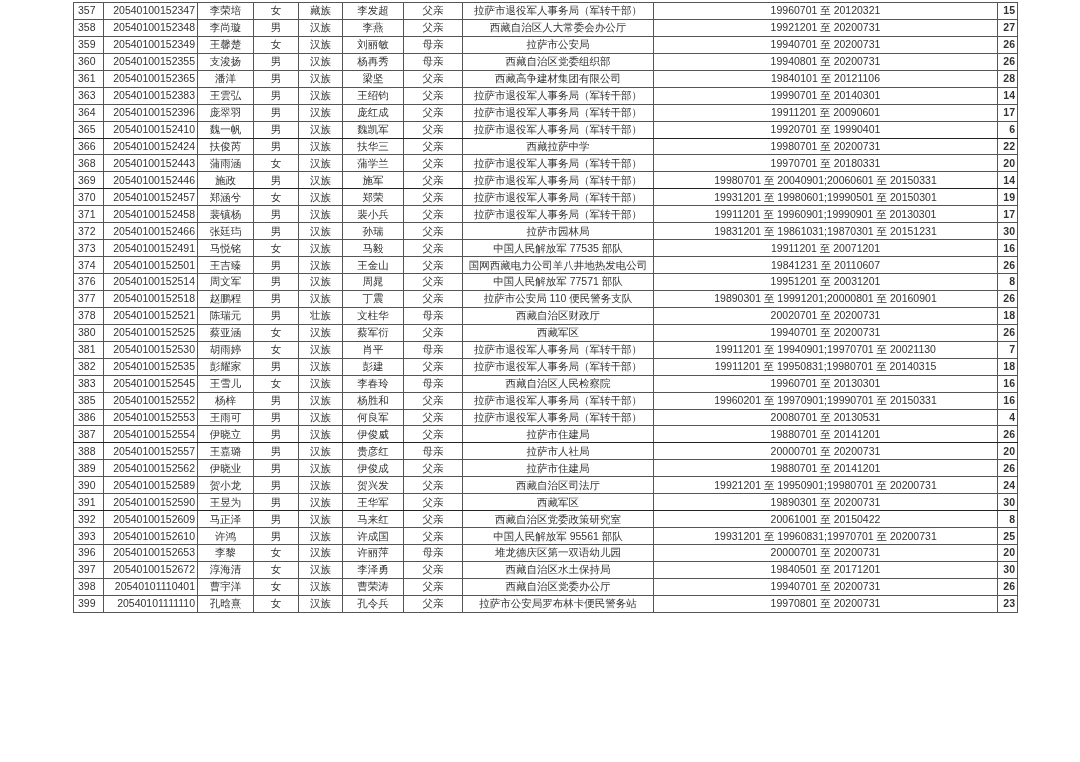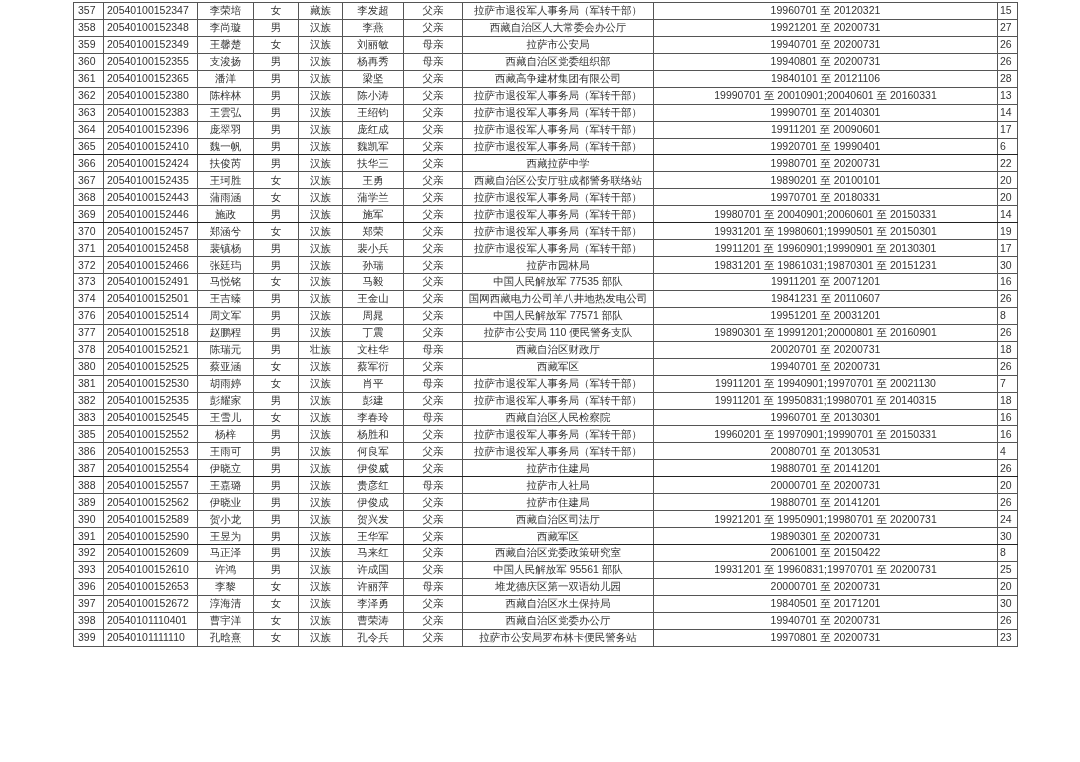--- a/index.html
+++ b/index.html
@@ -15,22 +15,22 @@
   td {
     border: 1px solid #555555;
     height: 15.95px;
     padding: 0 2px;
     text-align: center;
     white-space: nowrap;
     overflow: hidden;
     line-height: 15px;
   }
   td.num { text-align: left; padding-left: 4px; margin-left: 18px; }
-  td.id { text-align: left; padding-left: 3px; }
-  td.yrs { text-align: left; }
+  td.id { text-align: right; padding-left: 3px; }
+  td.yrs { text-align: right; font-weight: bold; }
   tr.thick td { border-bottom: 1.6px solid #222222; }
 </style>
 </head>
 <body>
 
 <div class="sheet">
   <table>
     <colgroup>
       <col style="width:30px">
       <col style="width:94px">
@@ -98,32 +98,20 @@
           <td>潘洋</td>
           <td>男</td>
           <td>汉族</td>
           <td>梁坚</td>
           <td>父亲</td>
           <td>西藏高争建材集团有限公司</td>
           <td>19840101 至 20121106</td>
           <td class="yrs">28</td>
         </tr>
         <tr>
-          <td class="num">362</td>
-          <td class="id">20540100152380</td>
-          <td>陈梓林</td>
-          <td>男</td>
-          <td>汉族</td>
-          <td>陈小涛</td>
-          <td>父亲</td>
-          <td>拉萨市退役军人事务局（军转干部）</td>
-          <td>19990701 至 20010901;20040601 至 20160331</td>
-          <td class="yrs">13</td>
-        </tr>
-        <tr>
           <td class="num">363</td>
           <td class="id">20540100152383</td>
           <td>王雲弘</td>
           <td>男</td>
           <td>汉族</td>
           <td>王绍钧</td>
           <td>父亲</td>
           <td>拉萨市退役军人事务局（军转干部）</td>
           <td>19990701 至 20140301</td>
           <td class="yrs">14</td>
@@ -156,32 +144,20 @@
           <td class="num">366</td>
           <td class="id">20540100152424</td>
           <td>扶俊芮</td>
           <td>男</td>
           <td>汉族</td>
           <td>扶华三</td>
           <td>父亲</td>
           <td>西藏拉萨中学</td>
           <td>19980701 至 20200731</td>
           <td class="yrs">22</td>
-        </tr>
-        <tr>
-          <td class="num">367</td>
-          <td class="id">20540100152435</td>
-          <td>王珂胜</td>
-          <td>女</td>
-          <td>汉族</td>
-          <td>王勇</td>
-          <td>父亲</td>
-          <td>西藏自治区公安厅驻成都警务联络站</td>
-          <td>19890201 至 20100101</td>
-          <td class="yrs">20</td>
         </tr>
         <tr>
           <td class="num">368</td>
           <td class="id">20540100152443</td>
           <td>蒲雨涵</td>
           <td>女</td>
           <td>汉族</td>
           <td>蒲学兰</td>
           <td>父亲</td>
           <td>拉萨市退役军人事务局（军转干部）</td>

